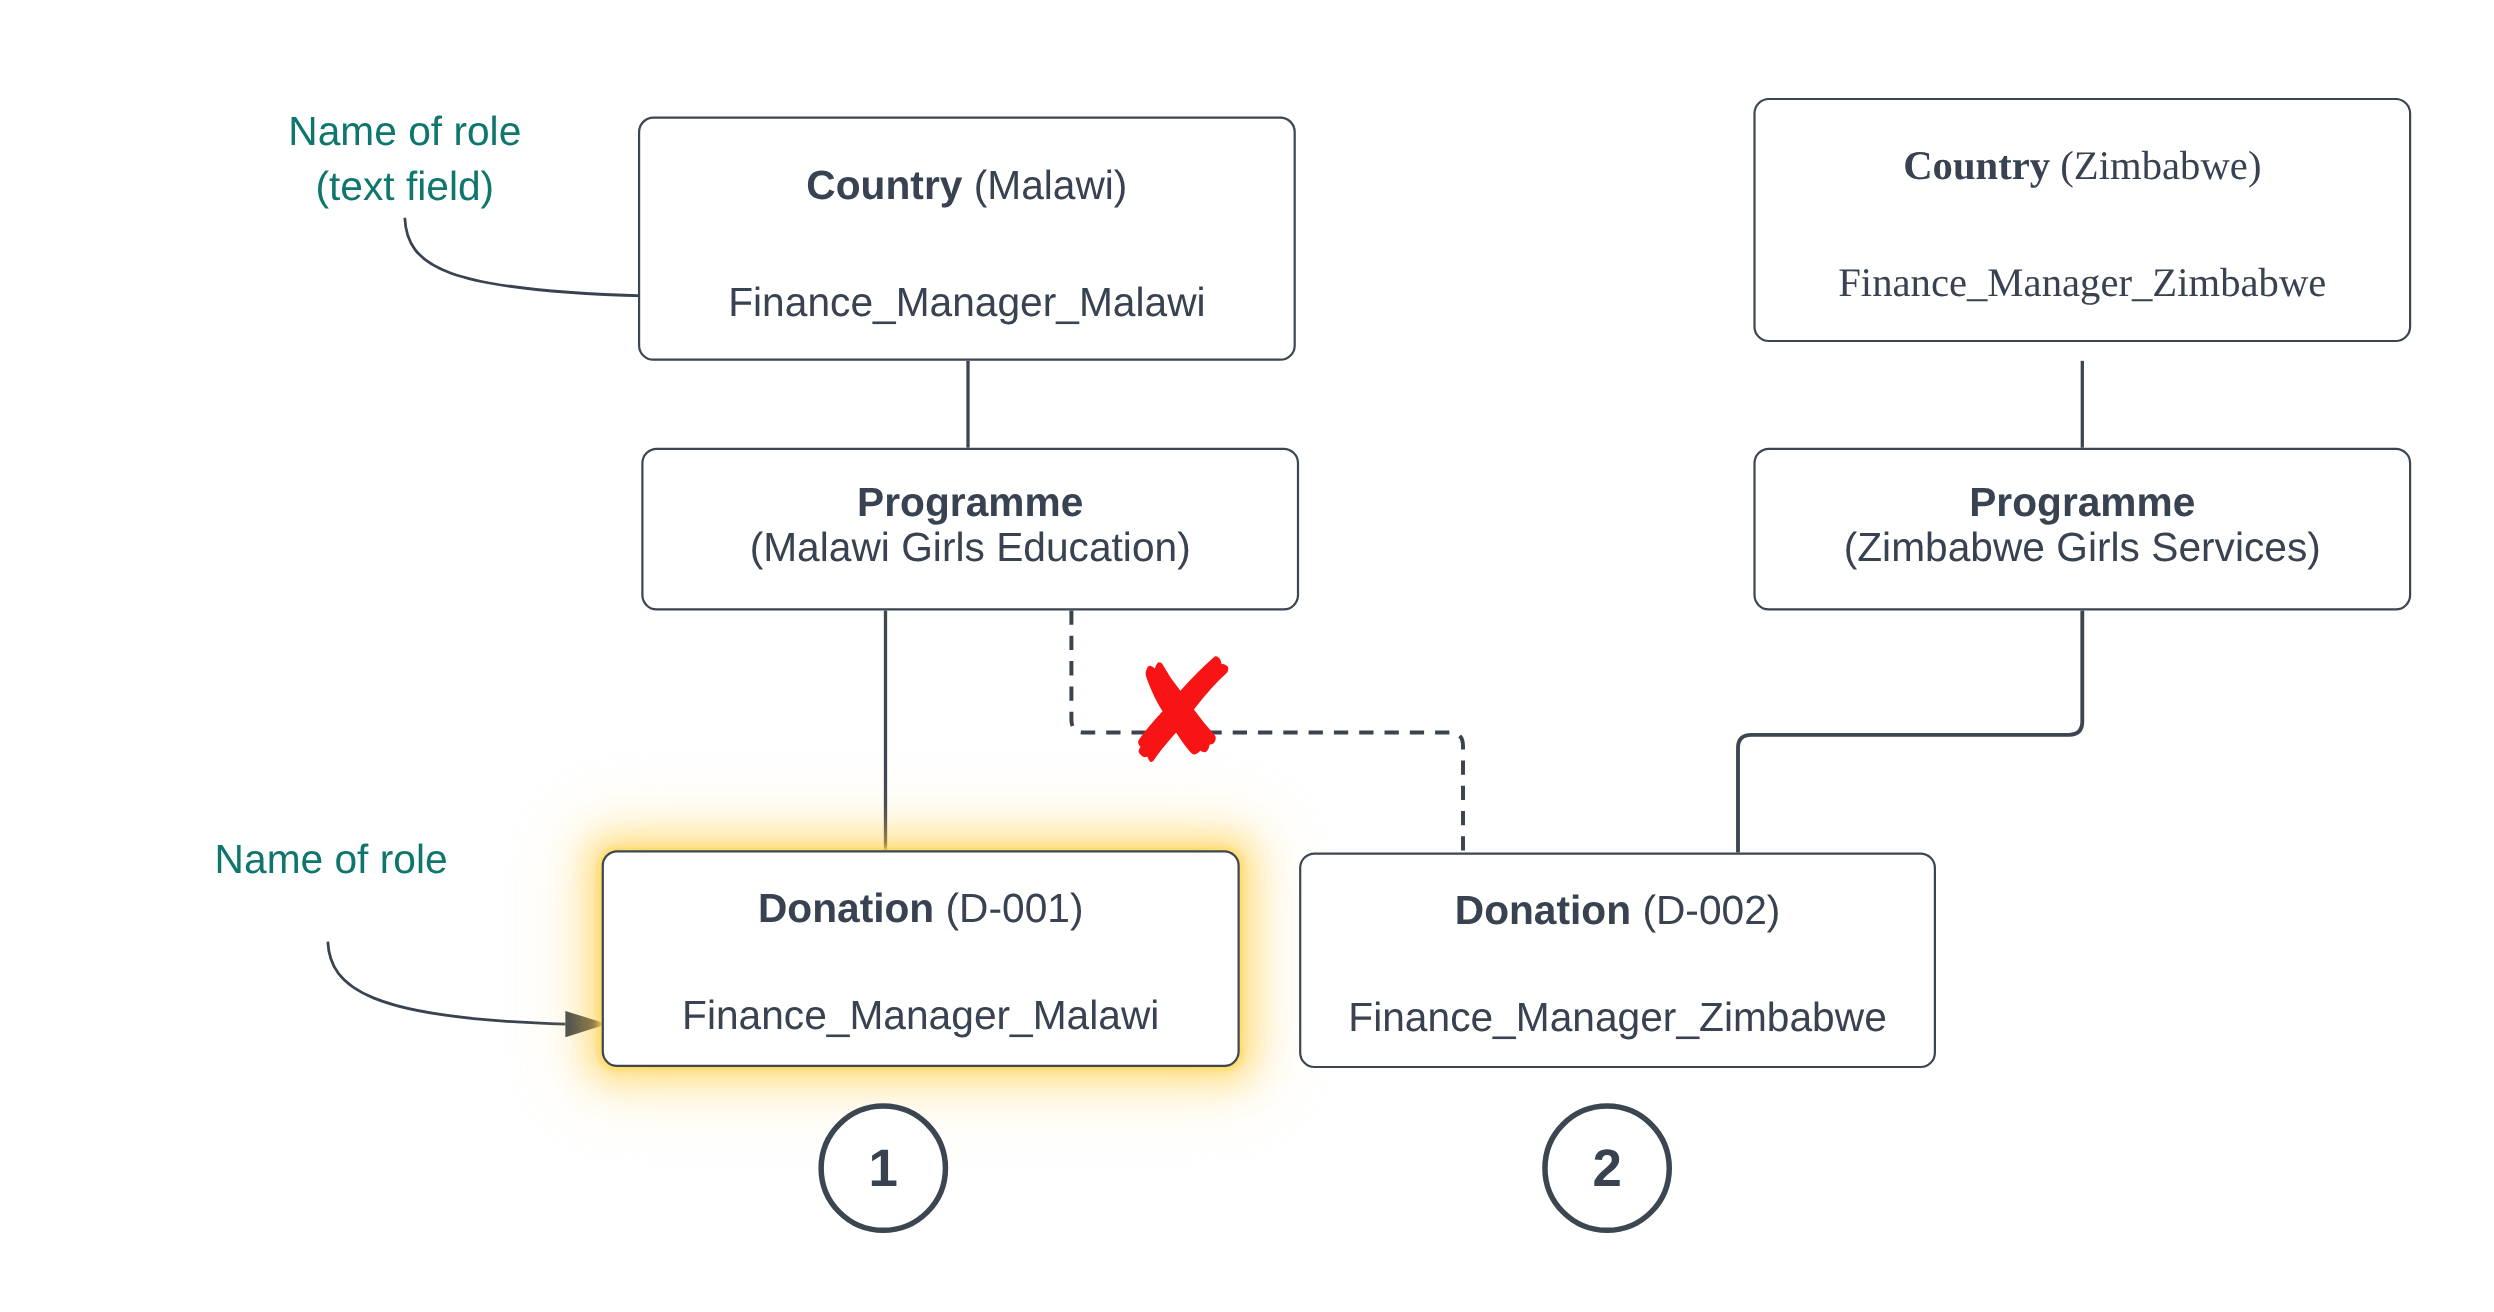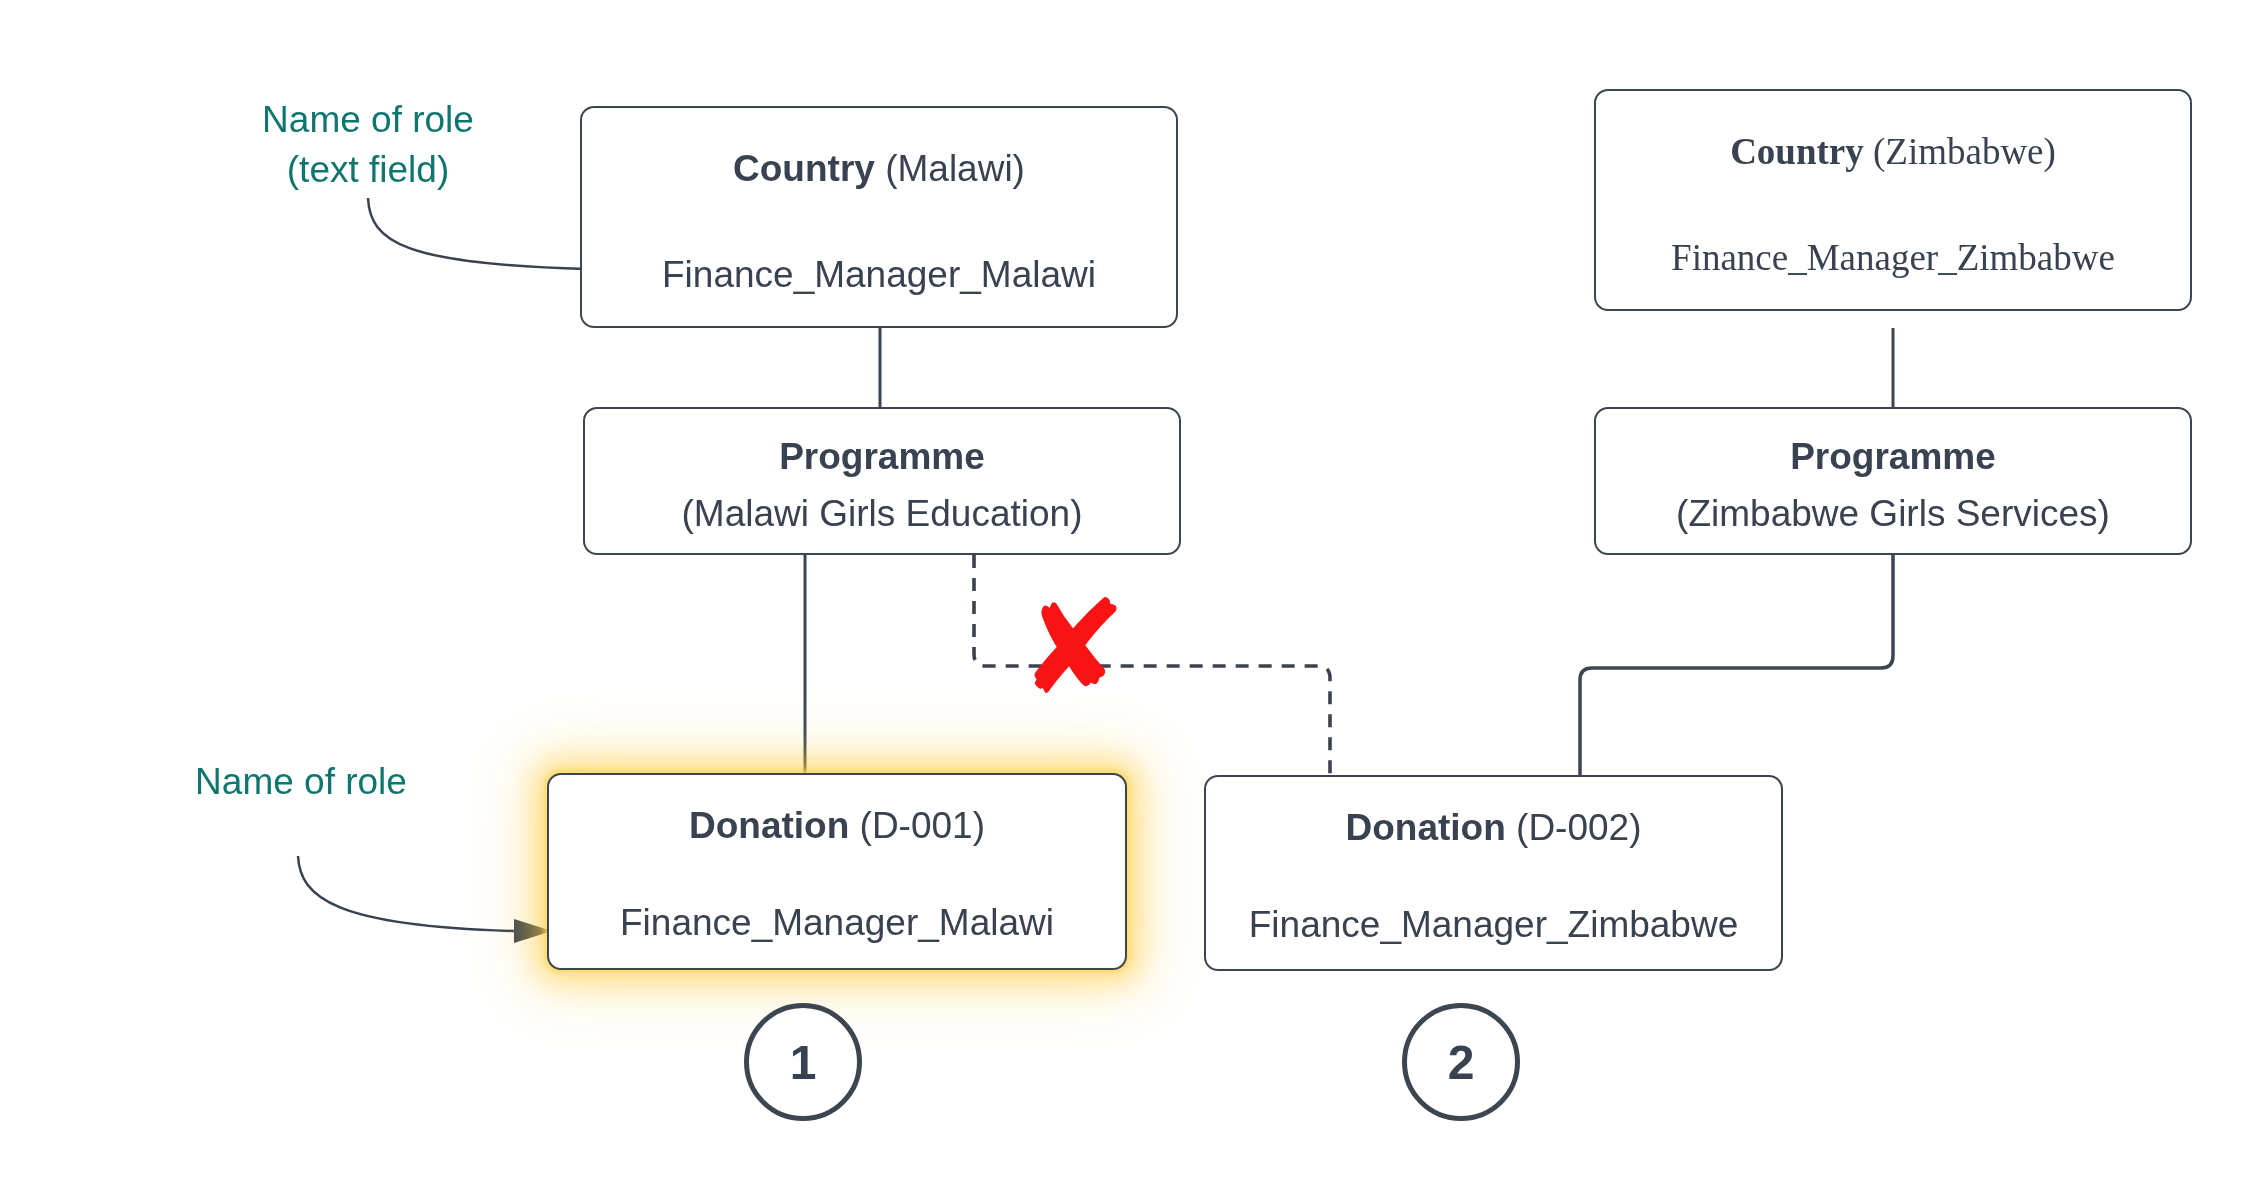--- a/index.html
+++ b/index.html
@@ -15,21 +15,21 @@
   .node{
     position:absolute;background:#ffffff;
     border:2px solid #3c4651;border-radius:14px;box-sizing:border-box;
   }
   .node .line{
     position:absolute;left:0;right:0;text-align:center;
     font-size:37px;line-height:42px;white-space:nowrap;color:#384250;
   }
   .b{font-weight:700;}
   .country  .t1{top:40px;}  .country  .trole{top:146px;}
-  .programme .t1{top:27px;} .programme .t2{top:84px;}
+  .programme .t1{top:27px;} .programme .t2{top:68px;}
   .donation .t1{top:30px;}  .donation .trole{top:127px;}
 
   .glow{
     box-shadow:
       0 0 6px 2px rgba(255,216,94,0.95),
       0 0 28px 14px rgba(255,204,56,0.50),
       0 0 58px 30px rgba(255,212,84,0.20);
   }
 
   
@@ -98,21 +98,21 @@
   <div class="node programme" style="left:1594px;top:407px;width:598px;height:148px;">
     <div class="line t1 b">Programme</div>
     <div class="line t2">(Zimbabwe Girls Services)</div>
   </div>
 
   <div class="node donation glow" style="left:515px;top:773px;width:580px;height:197px;margin-left:32px;">
     <div class="line t1"><span class="b">Donation</span><span> (D-001)</span></div>
     <div class="line trole">Finance_Manager_Malawi</div>
   </div>
 
-  <div class="node donation" style="left:1181px;top:775px;width:579px;height:196px;margin-left:23px;">
+  <div class="node donation" style="left:1181px;top:775px;width:579px;height:196px;">
     <div class="line t1"><span class="b">Donation</span><span> (D-002)</span></div>
     <div class="line trole">Finance_Manager_Zimbabwe</div>
   </div>
 
   <div class="invalid-x">✘</div>
 
   <div class="badge" style="left:744px;top:1003px;">1</div>
   <div class="badge" style="left:1402px;top:1003px;">2</div>
 
 </div>

